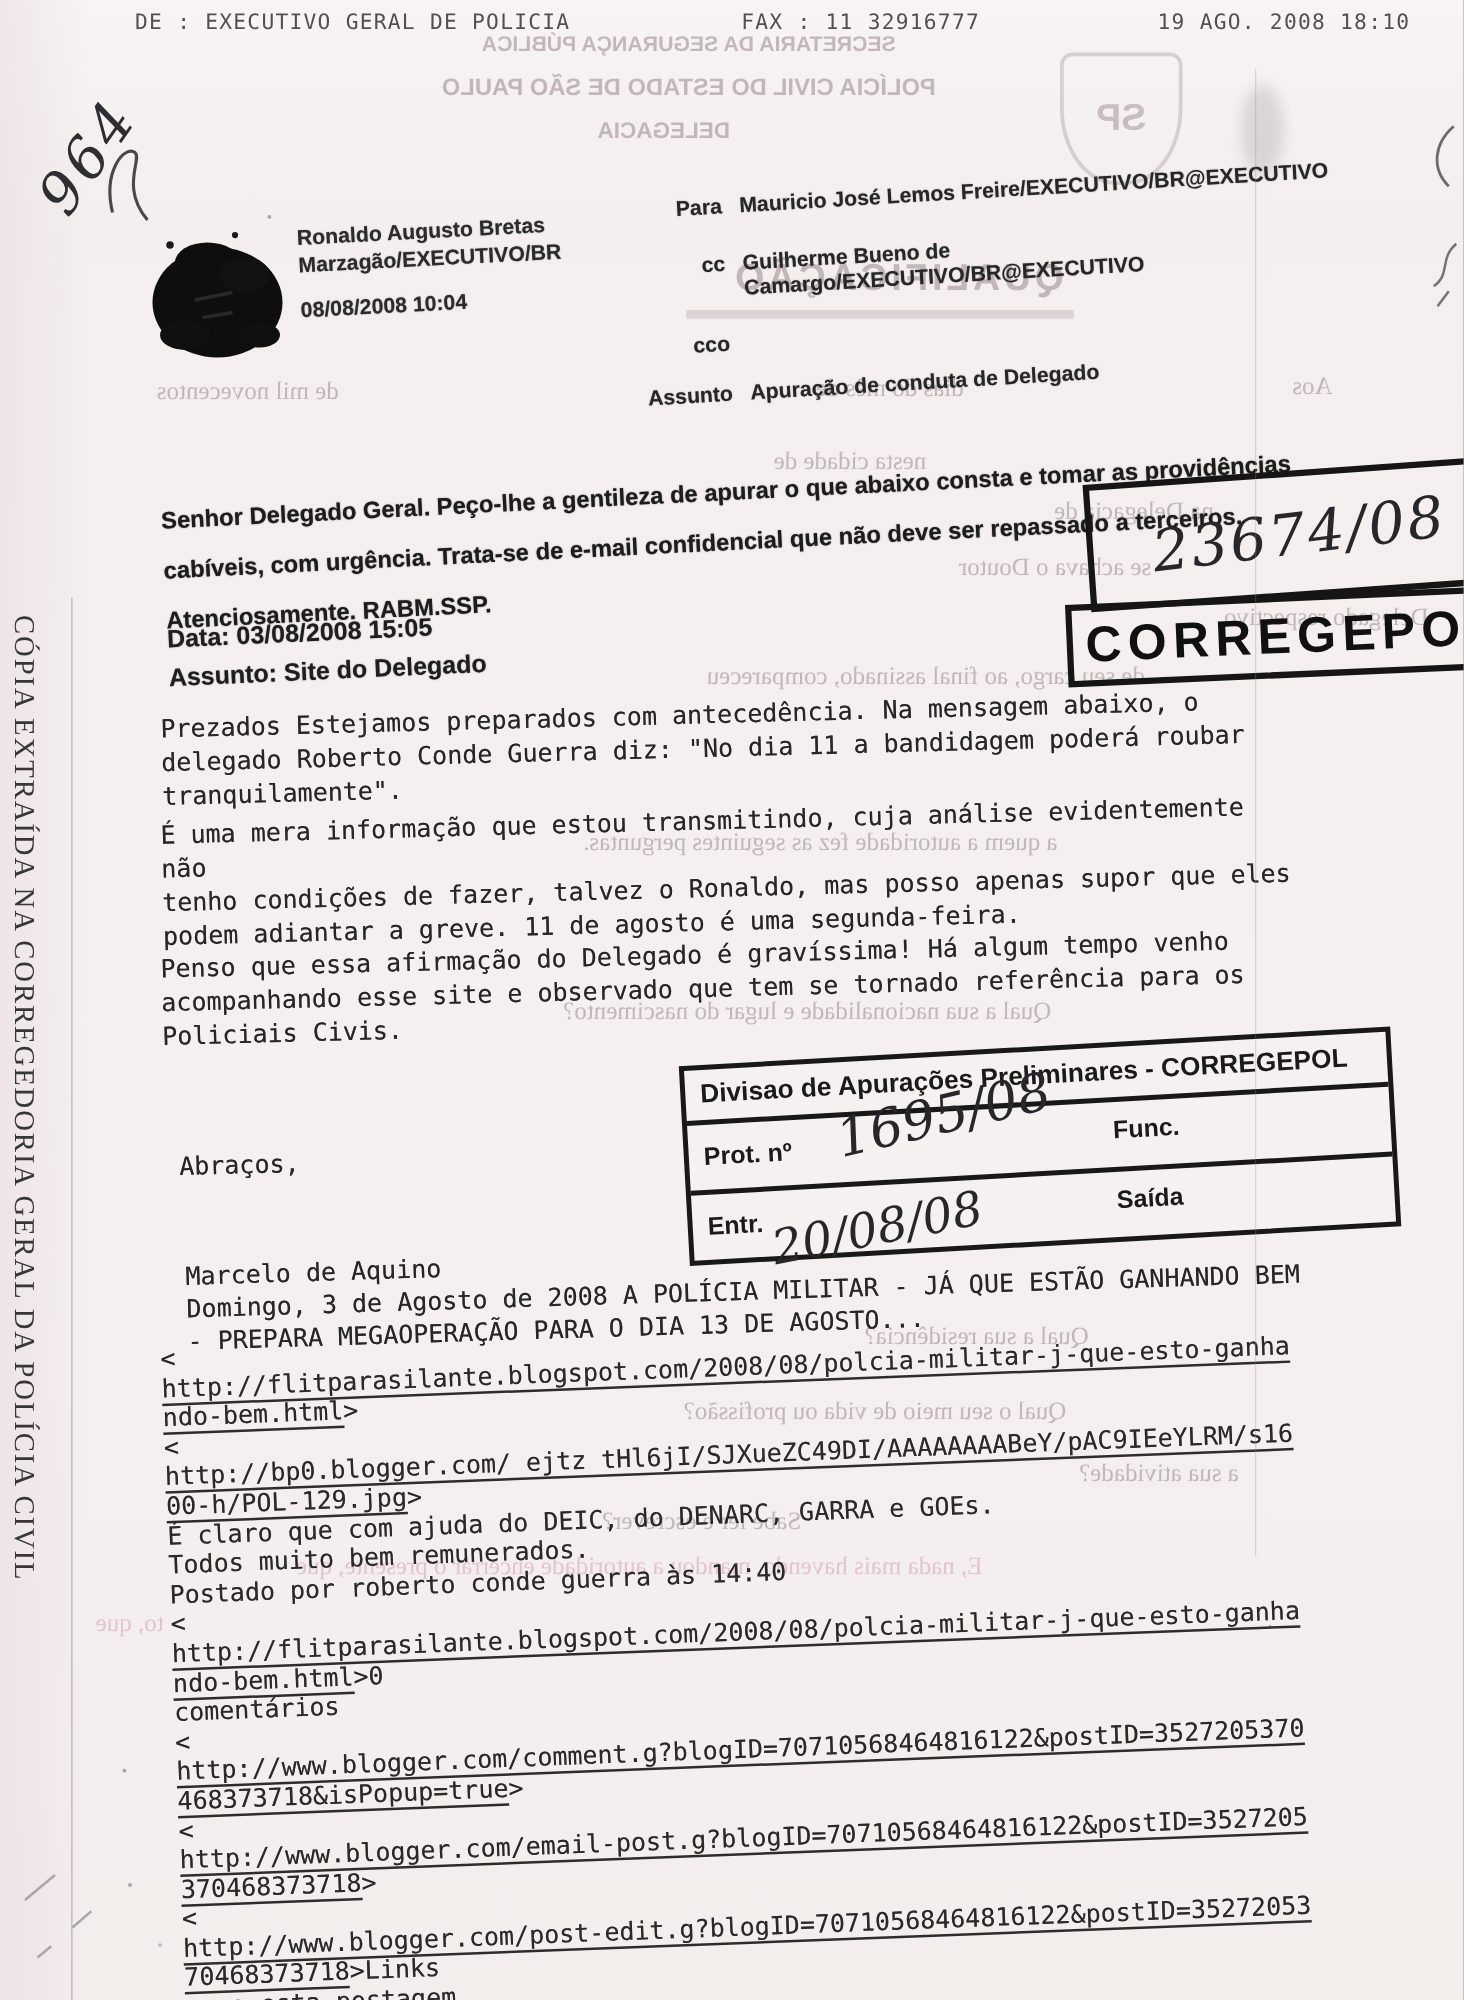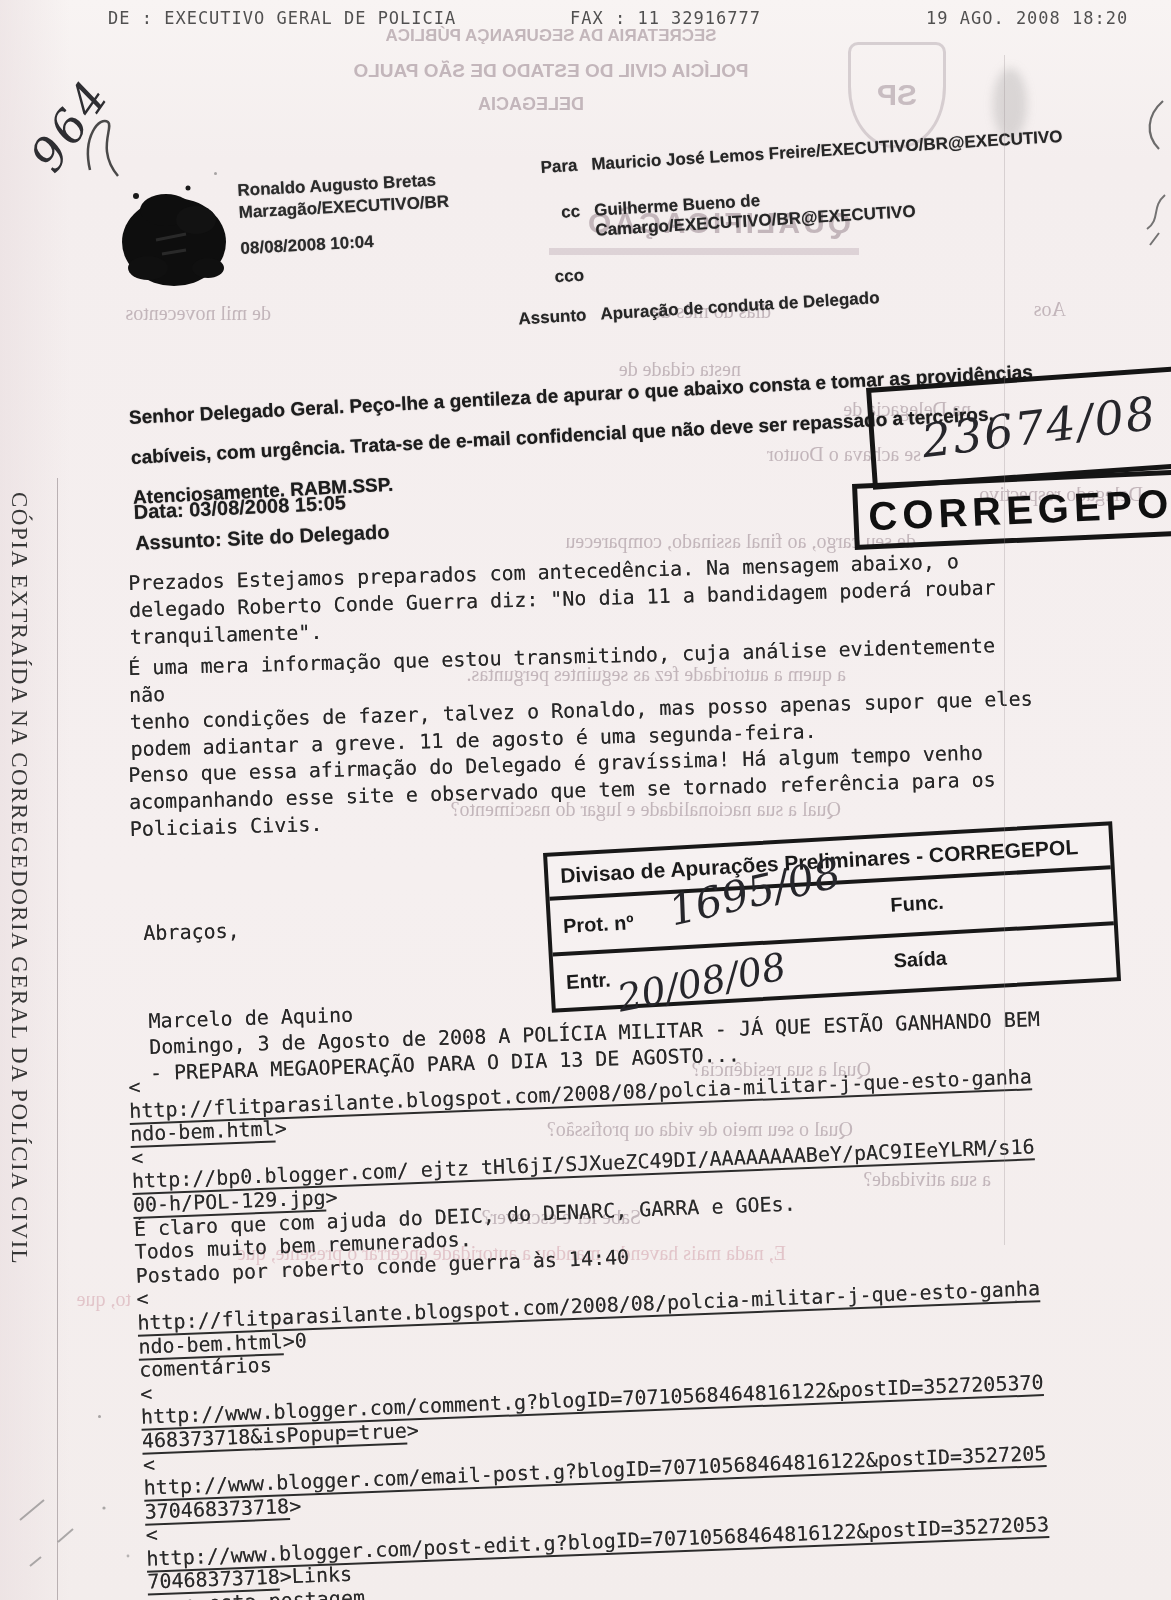--- a/index.html
+++ b/index.html
@@ -104,22 +104,22 @@
     <span class="b serif" style="left:300px;top:1058px;font-size:20px;">Qual a sua residência?</span>
     <span class="b serif" style="left:318px;top:1118px;font-size:20px;">Qual o seu meio de vida ou profissão?</span>
     <span class="b serif" style="left:180px;top:1168px;font-size:20px;">a sua atividade?</span>
     <span class="b serif" style="left:530px;top:1206px;font-size:20px;">Sabe ler e escrever?</span>
     <span class="b serif pink" style="left:385px;top:1242px;font-size:20px;">E, nada mais havendo, mandou a autoridade encerrar o presente, que</span>
     <span class="b serif pink" style="left:1040px;top:1288px;font-size:20px;">to, que</span>
   </div>
 
   <div class="abs faxhdr mono">
     <span style="left:108px;">DE : EXECUTIVO GERAL DE POLICIA</span>
-    <span style="left:570px;">FAX : 11 32916777</span>
-    <span style="left:926px;">19 AGO. 2008 18:20</span>
+    <span style="left:593px;">FAX : 11 32916777</span>
+    <span style="left:926px;">19 AGO. 2008 18:10</span>
   </div>
 
   <div class="abs shield sans">
     <span>SP</span>
   </div>
   <div class="abs smudge"></div>
 
   <div class="abs hand hw964">964</div>
 
   <svg class="abs" style="left:78px;top:112px;" width="64" height="72">

